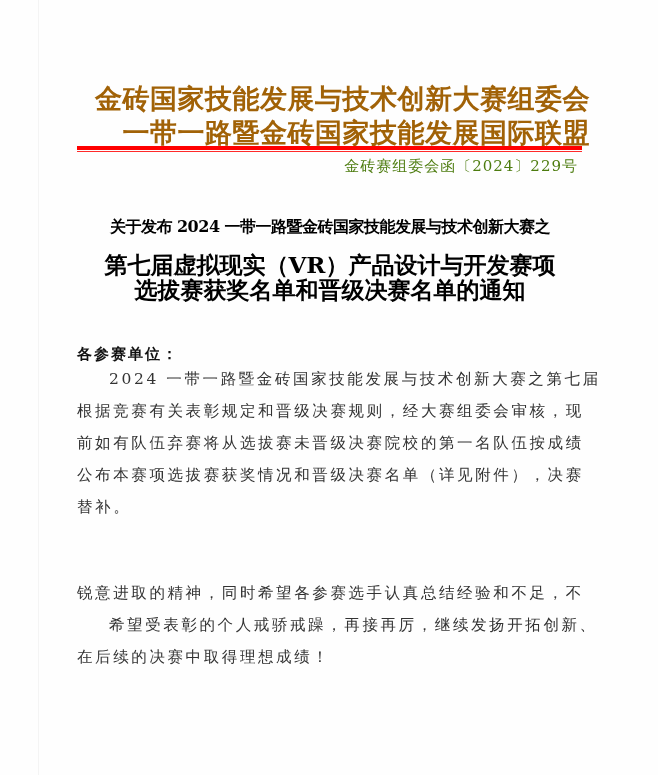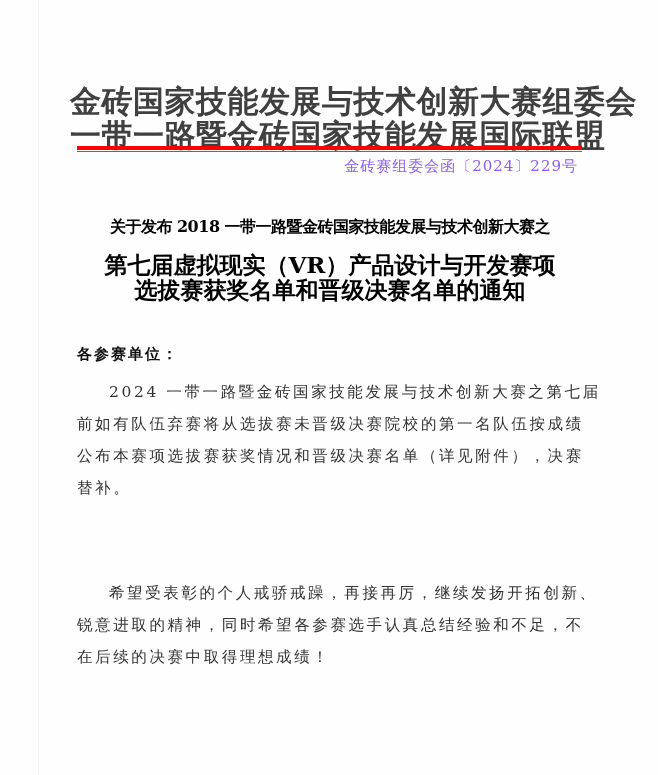--- a/index.html
+++ b/index.html
@@ -3,73 +3,74 @@
   <meta charset="utf-8">
   <style>
     html, body { margin: 0; padding: 0; }
     body {
       width: 658px; height: 775px; background: #fefefe; overflow: hidden;
       position: relative; font-family: "DejaVu Serif", "Liberation Serif", serif;
     }
     .page-edge { position: absolute; left: 38px; top: 0; width: 1px; height: 775px; background: #f4f4f4; }
     .hdr {
       position: absolute; left: 70px; width: 520px; text-align: right;
-      color: #404040; font-weight: bold; font-size: 31px; letter-spacing: 0.5px;
+      color: #a16207; font-weight: bold; font-size: 27px; letter-spacing: 0.5px;
       font-family: "DejaVu Sans", "Liberation Sans", sans-serif; white-space: nowrap;
     }
     .hdr1 { top: 81px; }
     .hdr2 { top: 115px; font-family: Liberation Serif, serif; }
     .rule-thick { position: absolute; left: 77px; width: 505px; top: 146px; height: 4px; background: #ff0000; }
     .rule-thin { position: absolute; left: 77px; width: 505px; top: 151px; height: 1px; background: #ff2a2a; }
     .docno {
-      position: absolute; right: 80px; top: 157px; font-size: 15px; color: #8b5cf6;
+      position: absolute; right: 80px; top: 157px; font-size: 15px; color: #4d7c0f;
       letter-spacing: 1px; white-space: nowrap;
     }
     .title {
       position: absolute; left: 60px; width: 540px; text-align: center; color: #000;
       font-weight: bold; white-space: nowrap;
     }
     .t1 { top: 217px; font-size: 16px; letter-spacing: -0.5px; }
     .t2 { top: 250px; font-size: 23px; }
     .t3 { top: 275px; font-size: 23px; }
     .salute {
       position: absolute; left: 77px; top: 345px; font-size: 15px; font-weight: bold; color: #111;
       letter-spacing: 2px;
     }
     .para {
       position: absolute; left: 77px; width: 505px; font-size: 15.5px; color: #333;
       line-height: 32px; letter-spacing: 2.6px;
     }
     .para .line { display: block; white-space: nowrap; }
-    .p1 { top: 363px; margin-top: 13px; }
+    .p1 { top: 363px; }
     .p2 { top: 577px; }
     .indent { padding-left: 32px; }
   </style>
 </head>
 <body>
 
 <div class="page-edge"></div>
 
 <div class="hdr hdr1">金砖国家技能发展与技术创新大赛组委会</div>
 <div class="hdr hdr2">一带一路暨金砖国家技能发展国际联盟</div>
 <div class="rule-thick"></div>
 <div class="rule-thin"></div>
 
 <div class="docno">金砖赛组委会函〔2024〕229号</div>
 
-<div class="title t1">关于发布 2018 一带一路暨金砖国家技能发展与技术创新大赛之</div>
+<div class="title t1">关于发布 2024 一带一路暨金砖国家技能发展与技术创新大赛之</div>
 <div class="title t2">第七届虚拟现实（VR）产品设计与开发赛项</div>
 <div class="title t3">选拔赛获奖名单和晋级决赛名单的通知</div>
 
 <div class="salute">各参赛单位：</div>
 
 <div class="para p1">
   <span class="line indent">2024 一带一路暨金砖国家技能发展与技术创新大赛之第七届</span>
+  <span class="line">根据竞赛有关表彰规定和晋级决赛规则，经大赛组委会审核，现</span>
   <span class="line">前如有队伍弃赛将从选拔赛未晋级决赛院校的第一名队伍按成绩</span>
   <span class="line">公布本赛项选拔赛获奖情况和晋级决赛名单（详见附件），决赛</span>
   <span class="line">替补。</span>
 </div>
 
 <div class="para p2">
+  <span class="line">锐意进取的精神，同时希望各参赛选手认真总结经验和不足，不</span>
   <span class="line indent">希望受表彰的个人戒骄戒躁，再接再厉，继续发扬开拓创新、</span>
-  <span class="line">锐意进取的精神，同时希望各参赛选手认真总结经验和不足，不</span>
   <span class="line">在后续的决赛中取得理想成绩！</span>
 </div>
 
 </body></html>

